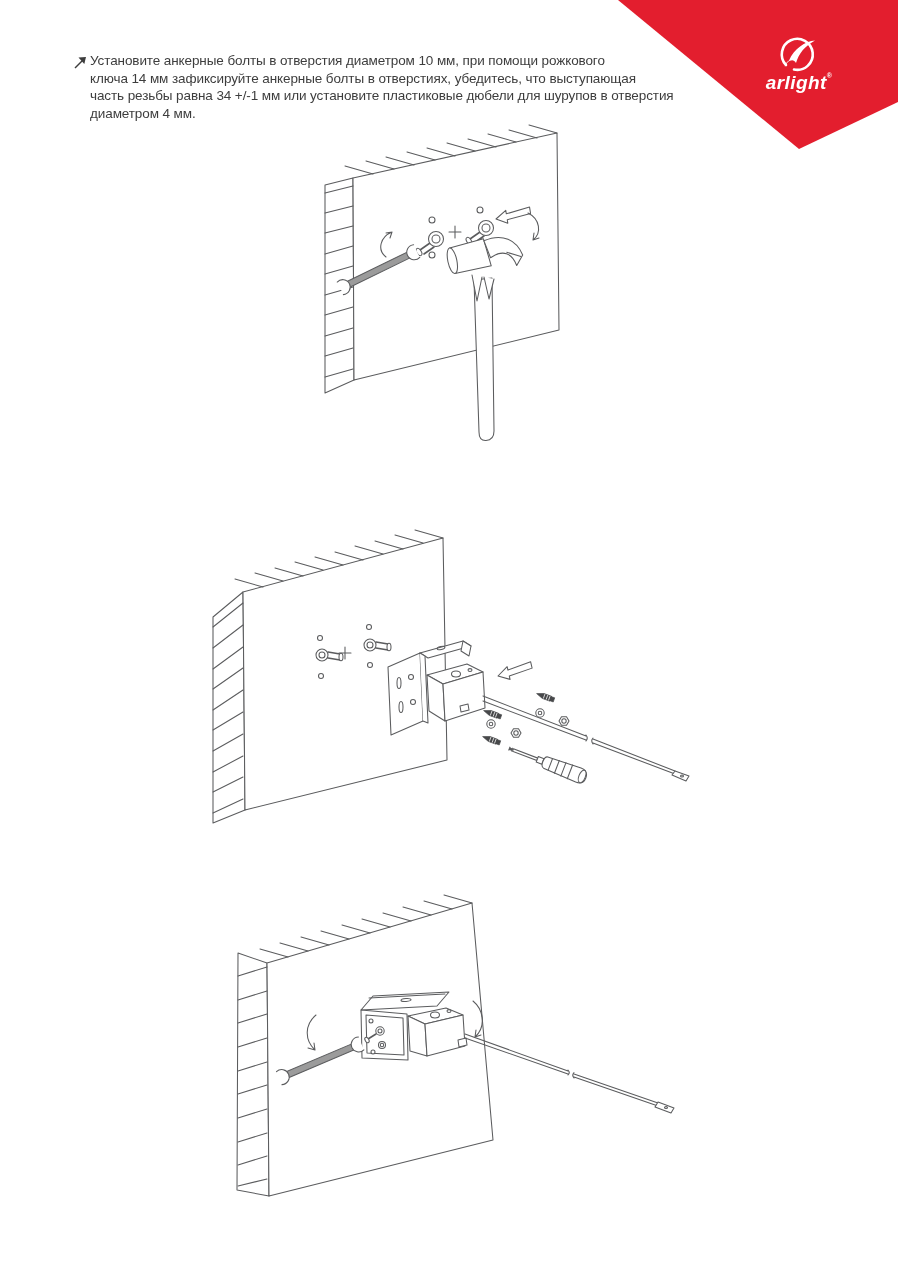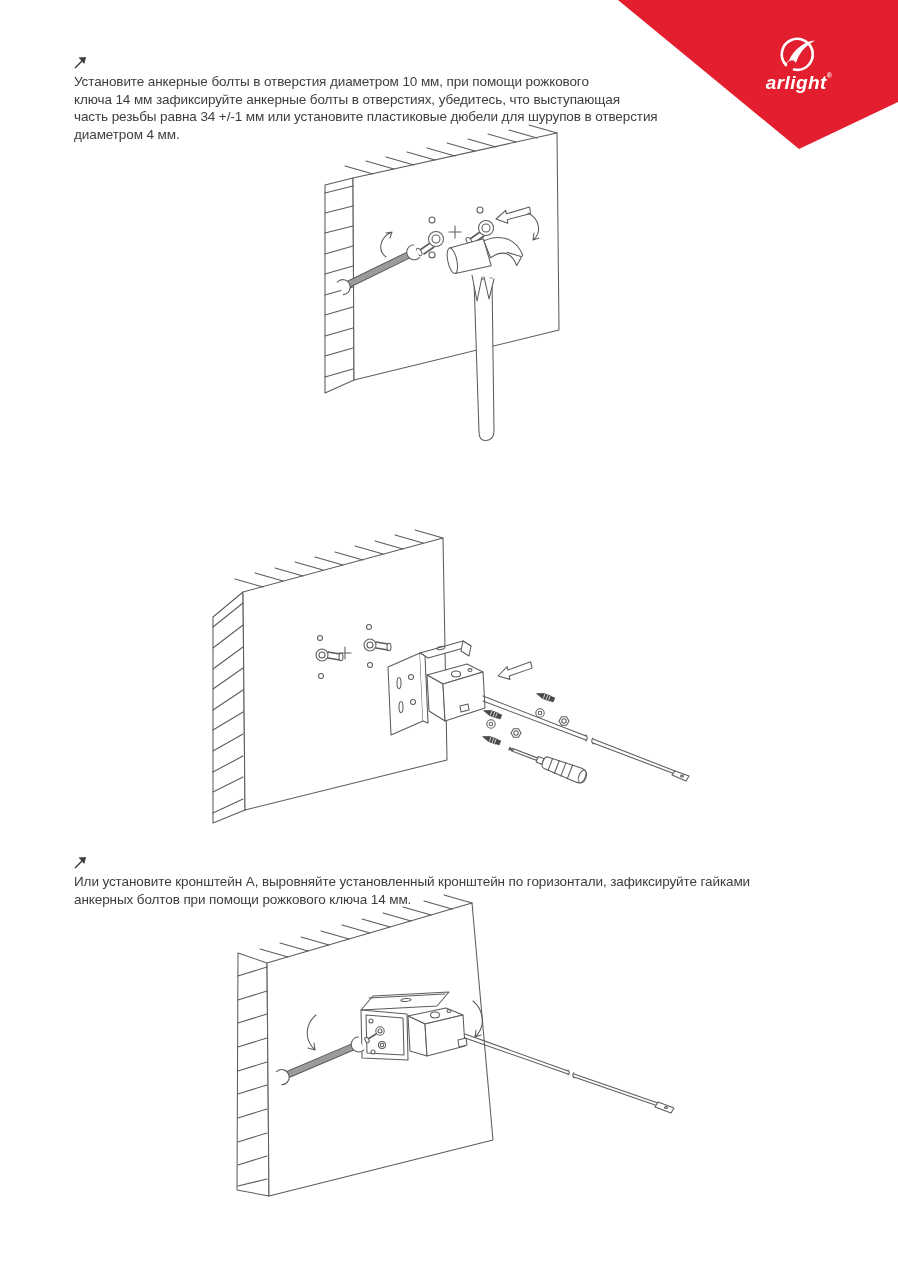--- a/index.html
+++ b/index.html
@@ -6,21 +6,21 @@
   .page{position:relative;width:898px;height:1264px;background:#fff;overflow:hidden;
         font-family:"Liberation Sans","DejaVu Sans",sans-serif;}
   
   .banner{position:absolute;left:618px;top:0;width:280px;height:150px;background:#e31e2e;
           clip-path:polygon(0 0,280px 0,280px 102px,181px 149px);}
   .swoosh{position:absolute;left:157px;top:34px;width:48px;height:42px;}
   .wordmark{position:absolute;left:120px;top:72px;width:122px;text-align:center;color:#fff;
             font-size:19px;font-weight:bold;font-style:italic;letter-spacing:.4px;}
   .reg{font-size:7px;vertical-align:top;font-style:normal;}
   
-  .step{position:absolute;left:74px;display:flex;align-items:flex-start;flex-direction:column;}
+  .step{position:absolute;left:74px;display:flex;align-items:flex-start;}
   .marker{width:16px;flex:0 0 16px;padding-top:3px;}
   .step-text{margin:0;font-size:13.5px;line-height:17.6px;color:#3d3d3d;white-space:pre-line;
              letter-spacing:-.1px;}
   
   .fig{position:absolute;overflow:visible;}
   .fig .s{stroke:#5b5c5e;stroke-width:1.05;fill:none;stroke-linecap:round;stroke-linejoin:round;}
   .fig .w{fill:#fff;}
   .fig .g{fill:#9b9b9b;}
   .fig .d{fill:#47484a;stroke:#47484a;stroke-width:.6;}
   .fig .t{stroke:#fff;stroke-width:.7;fill:none;}
@@ -183,30 +183,20 @@
       <path class="d" d="M-4,-1 L0,0 L-4,1 Z"></path>
       <path class="s" d="M-4,-1.5 L-1,1.5 M-4,1.5 L-1,-1.5"></path>
       <path class="s w" d="M0,-1.3 L26,-1.3 L26,1.3 L0,1.3 Z"></path>
       <path class="s w" d="M26,-3 L32,-3 L32,3 L26,3 Z"></path>
       <path class="s w" d="M35,-6 L70,-7.5 Q78,-7.5 78,0 Q78,7.5 70,7.5 L35,6 Q32,5.5 32,0 Q32,-5.5 35,-6 Z"></path>
       <path class="s" d="M40,-6.2 L40,6.2 M47,-6.8 L47,6.8 M54,-7.2 L54,7.2 M61,-7.4 L61,7.4"></path>
       <ellipse class="s w" cx="74" cy="0" rx="3.2" ry="6.6"></ellipse>
     </g>
   </svg>
 
-  <section class="step" style="top:852px">
-    <span class="marker">
-      <svg width="13" height="13" viewBox="0 0 13 13">
-          <path d="M1,12 L9,4" stroke="#3d3d3d" stroke-width="1.5" fill="none"></path>
-          <path d="M4.5,1.5 L12,1 L10.3,8 Z" fill="#3d3d3d"></path>
-        </svg>
-    </span>
-    <p class="step-text">Или установите кронштейн А, выровняйте установленный кронштейн по горизонтали, зафиксируйте гайками
-анкерных болтов при помощи рожкового ключа 14 мм.</p>
-  </section>
 
   <svg class="fig" style="left:230px;top:888px" width="470" height="347" viewBox="0 0 470 347">
     <g>
       <path class="s w" d="M8,65 L37,75 L39,308 L7,302 Z"></path>
       <path class="s w" d="M37,75 L242,15 L263,252 L39,308 Z"></path>
       <path class="s" d="M8,88 L37,79 M8,112 L37,103 M8,135 L37,126 M8,159 L37,150 M8,183 L37,174 M8,206 L37,197 M8,230 L37,221 M8,254 L37,245 M8,277 L37,268 M8,298 L37,291"></path>
       <path class="s" d="M58,69 L30,61 M78,63 L50,55 M99,57 L71,49 M119,51 L91,43 M140,45 L112,37 M160,39 L132,31 M181,33 L153,25 M201,27 L173,19 M222,21 L194,13 M242,15 L214,7"></path>
     </g>
     <g>
       <path class="s w" d="M131,122 L143,108 L219,104 L207,118 Z"></path>

